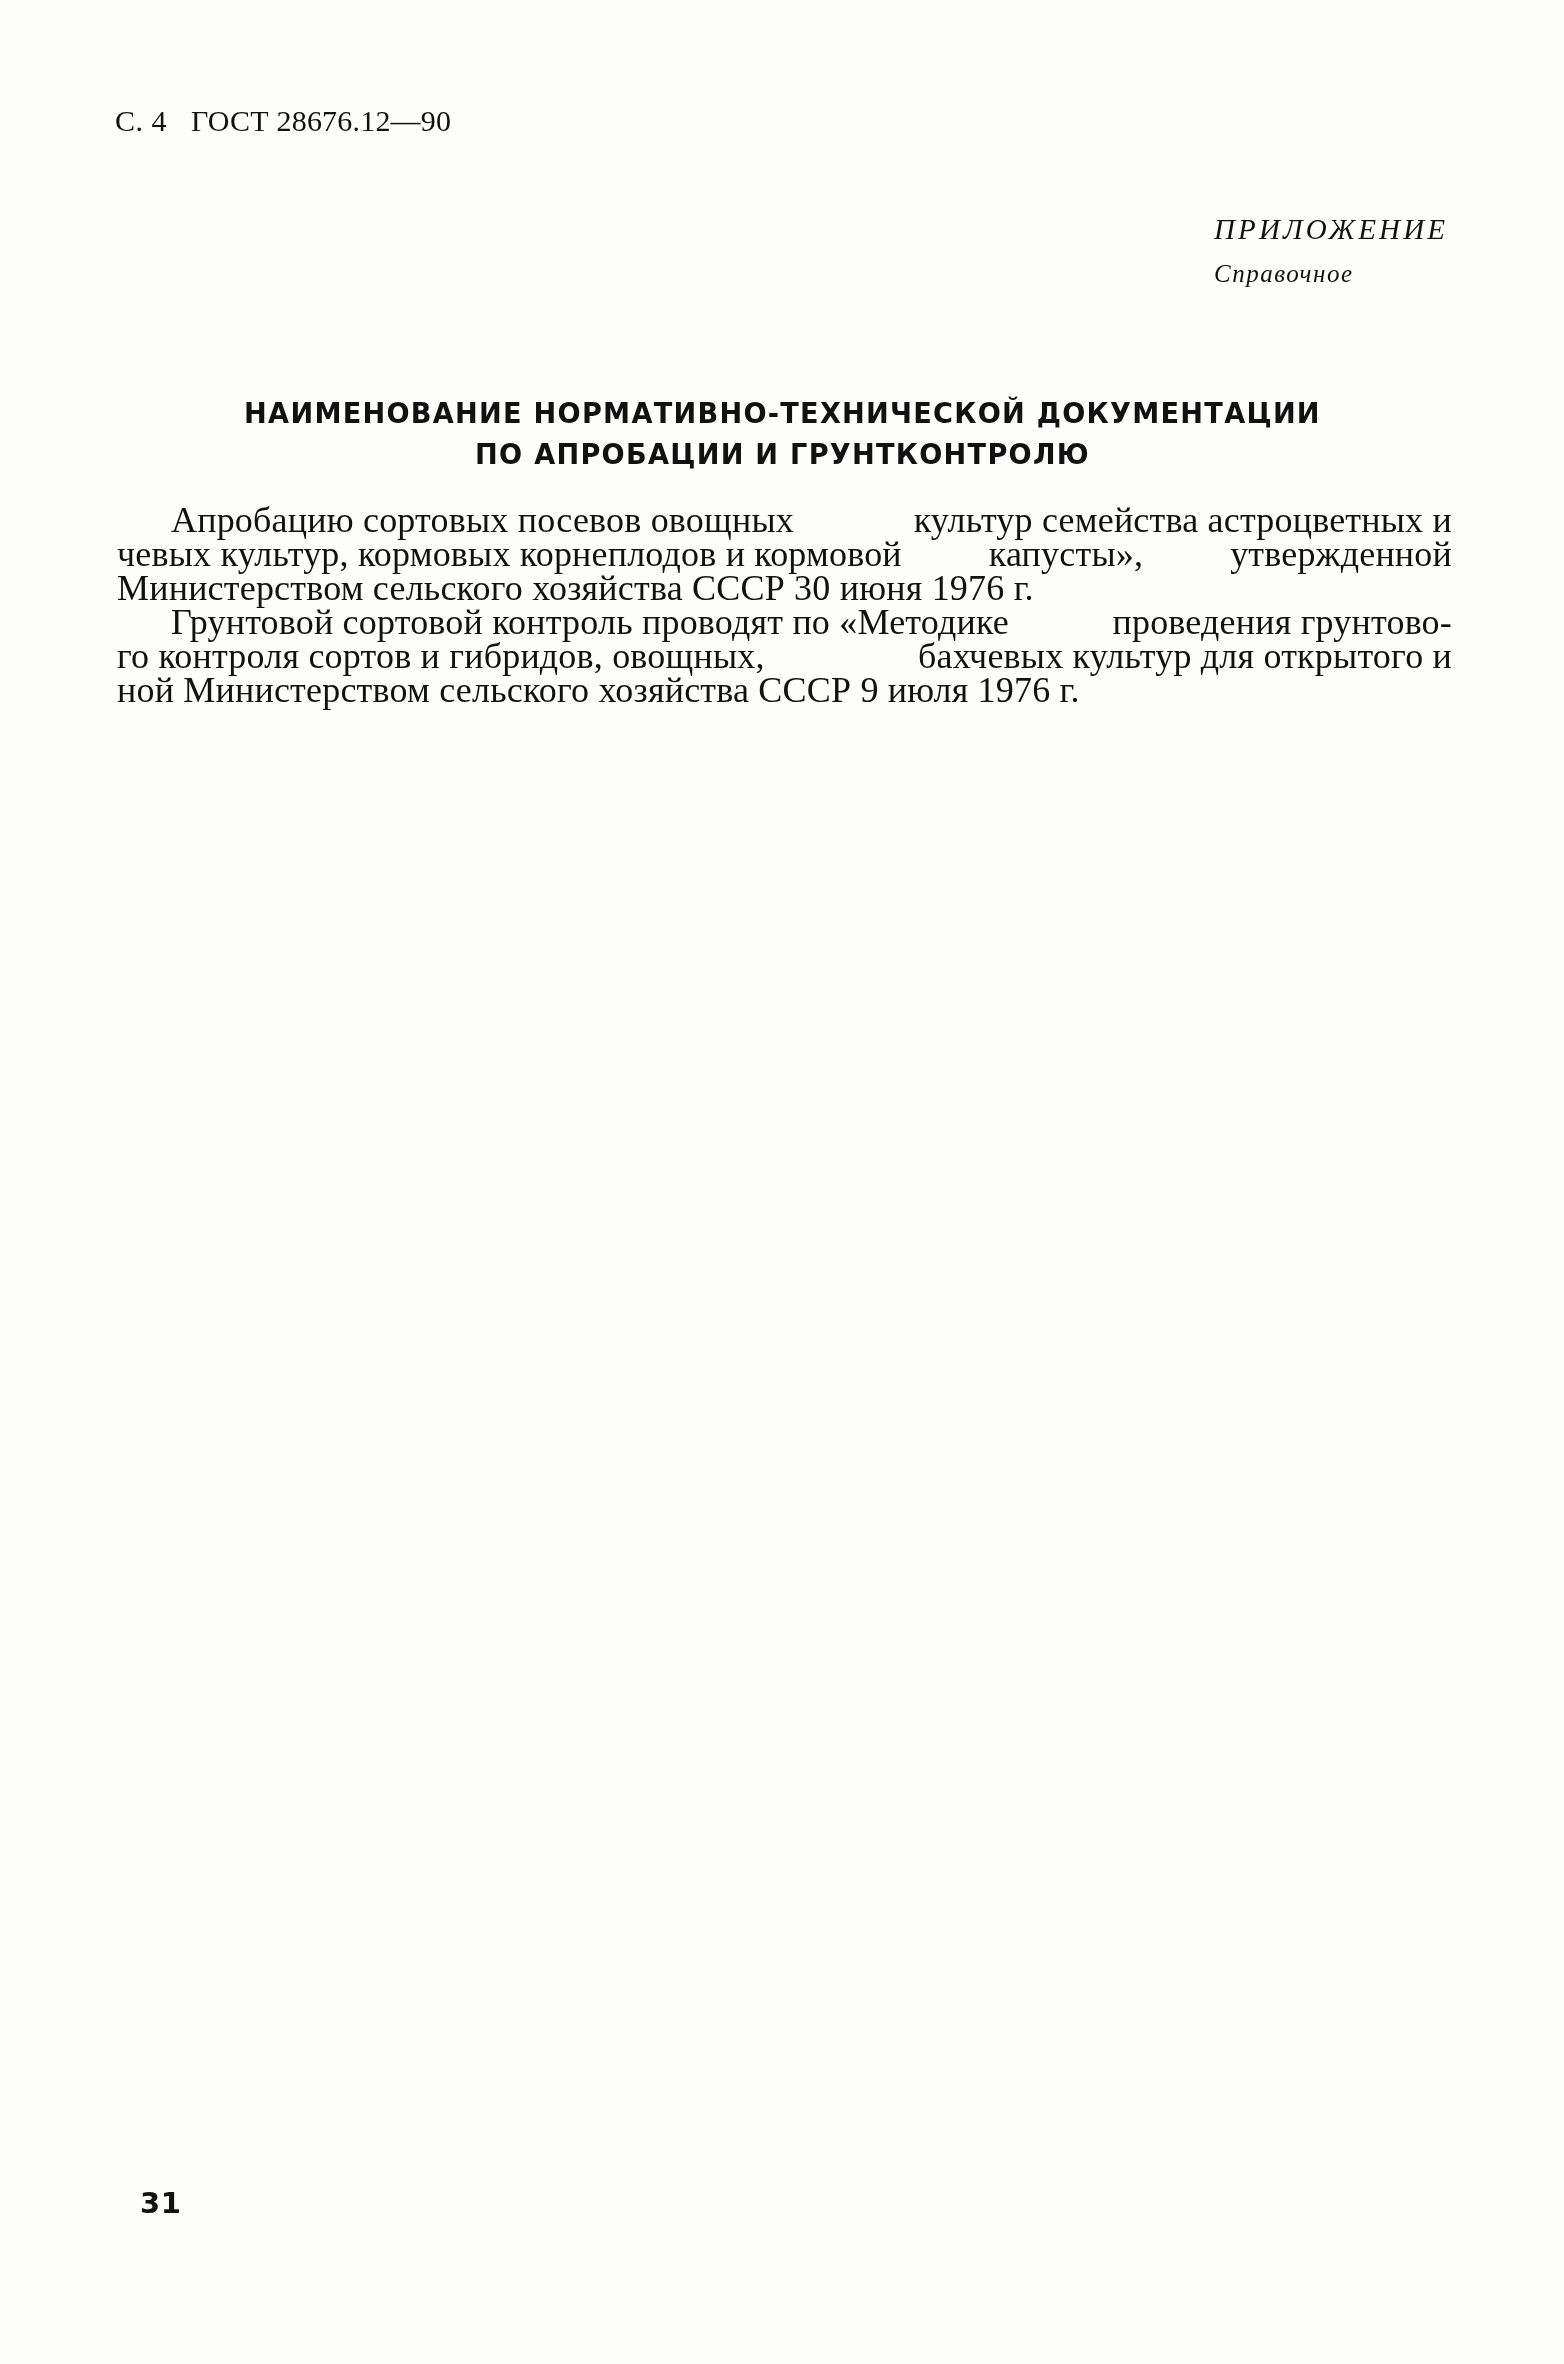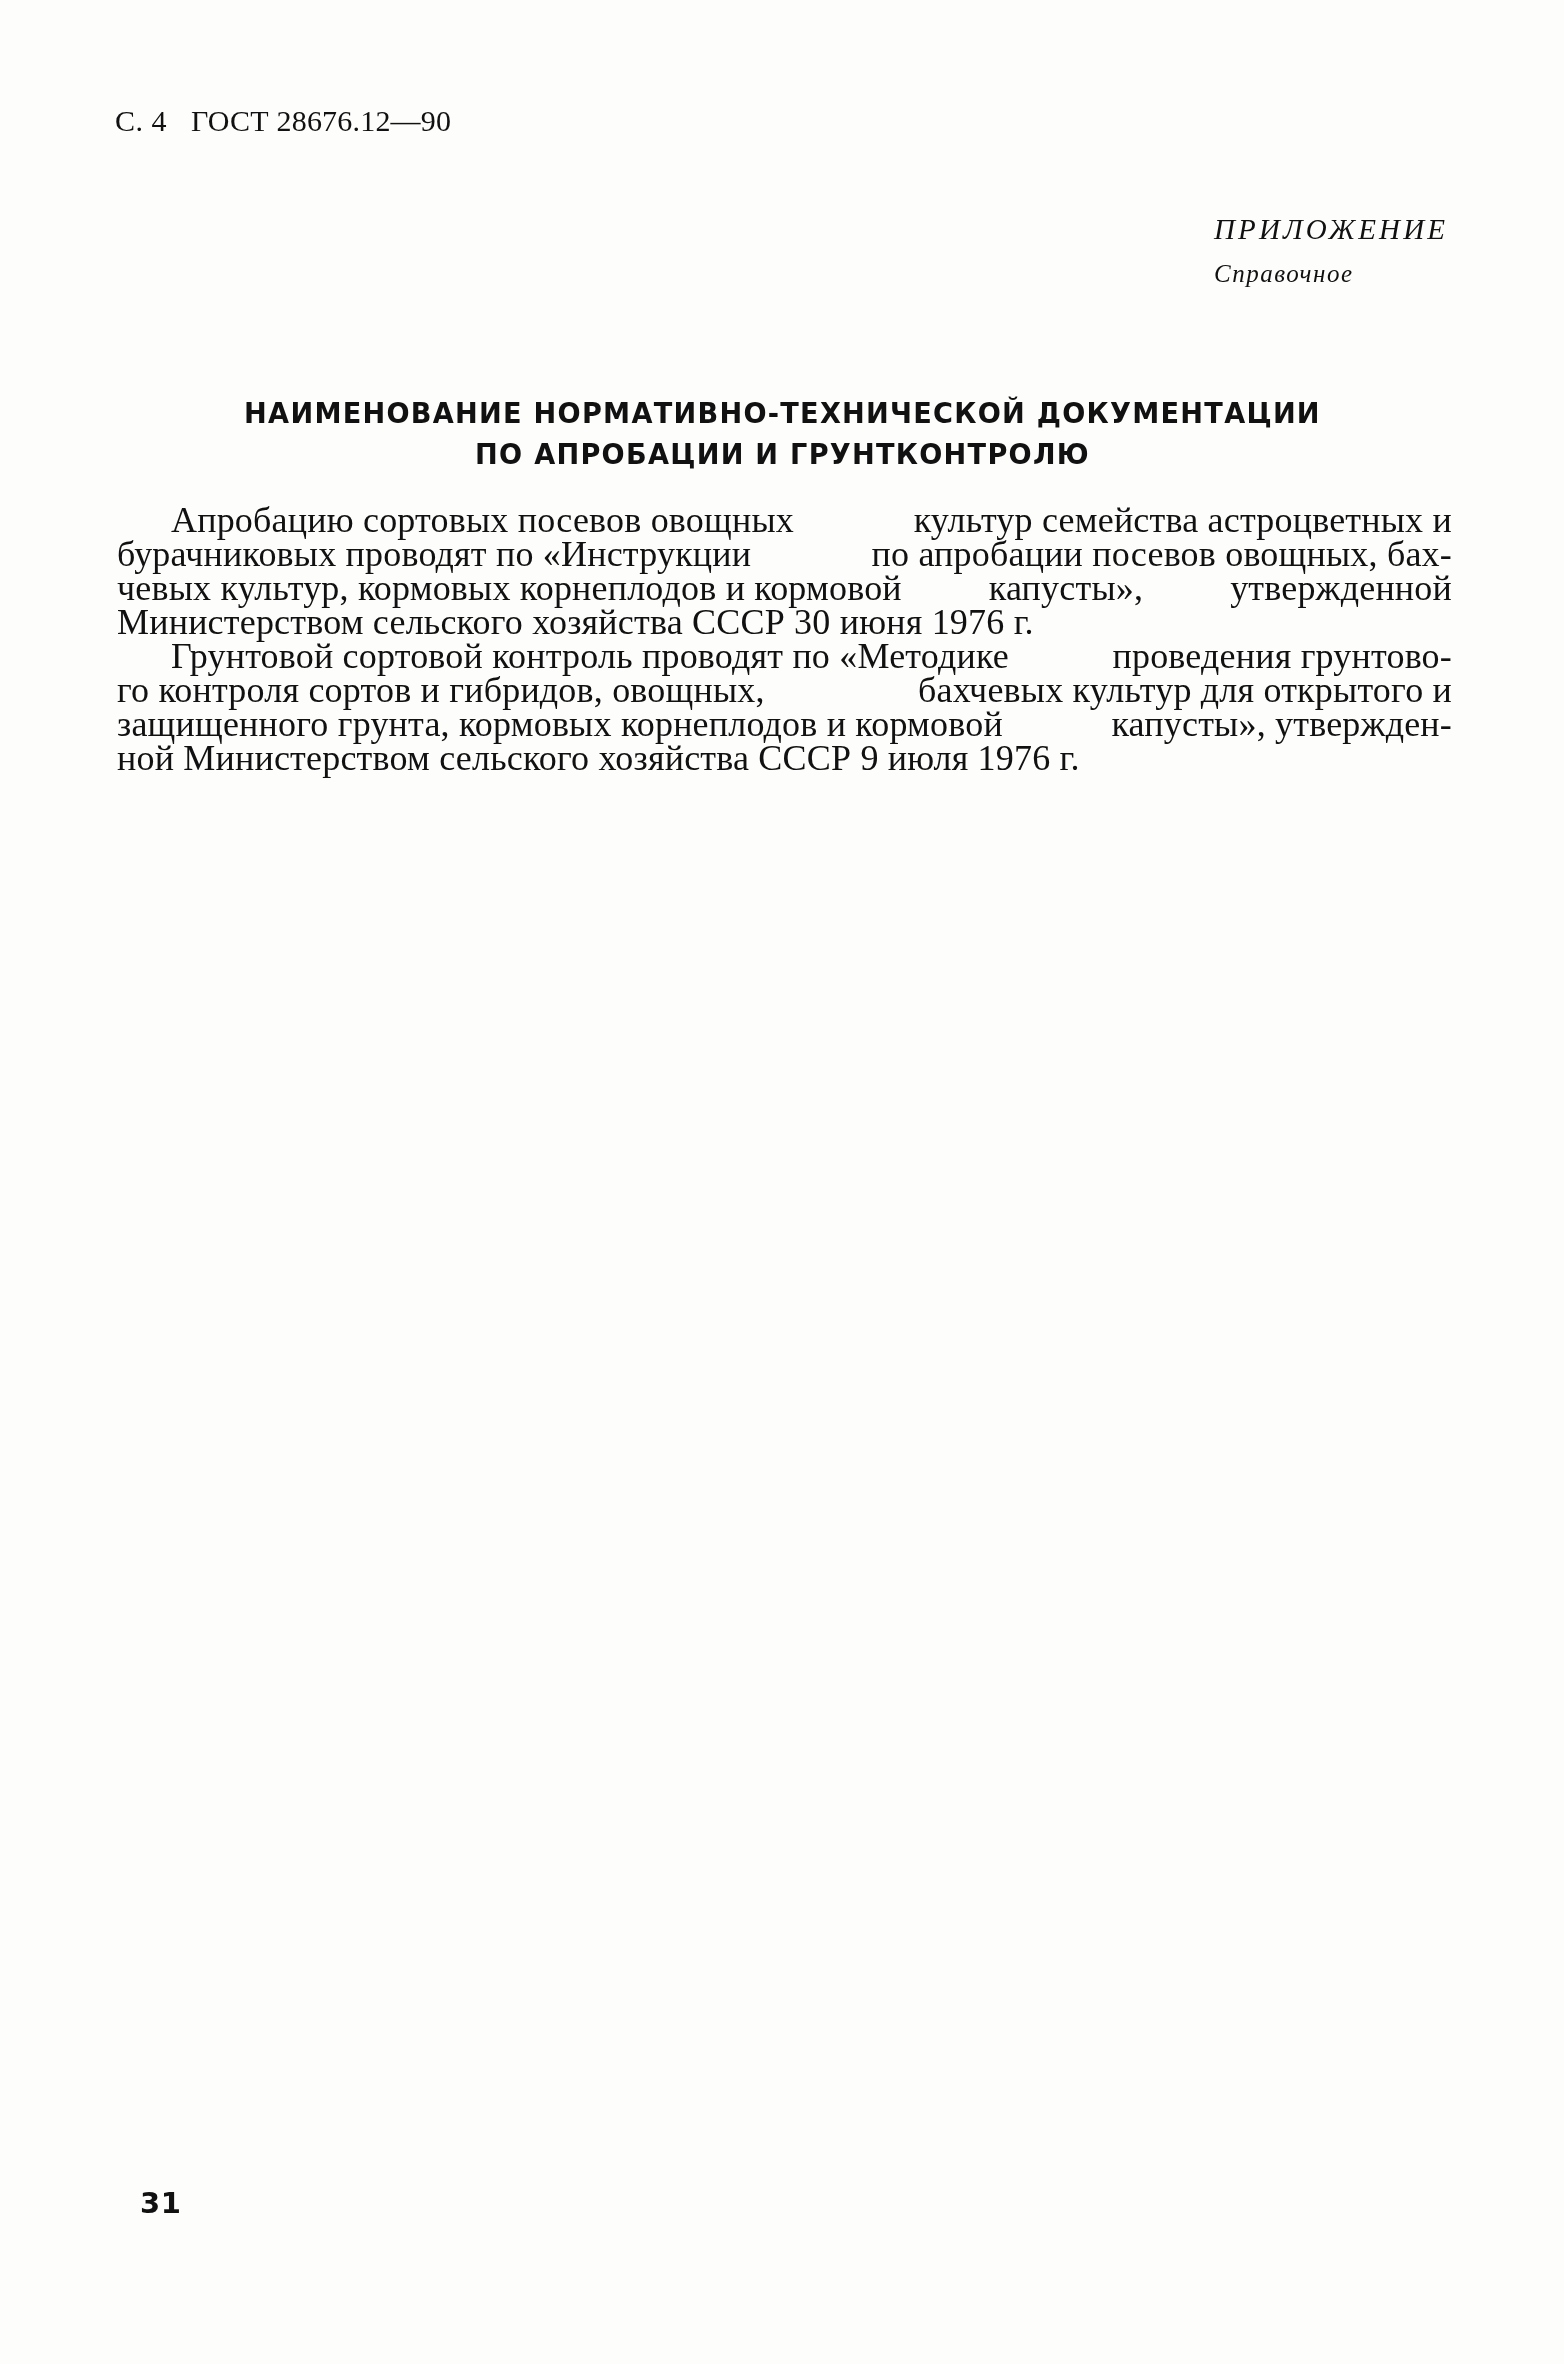--- a/index.html
+++ b/index.html
@@ -129,24 +129,20 @@
     <div class="line">ПО АПРОБАЦИИ И ГРУНТКОНТРОЛЮ</div>
   </div>
 
   <div class="body-block">
 
     <div class="para-line justified indent">
       <span>Апробацию сортовых посевов овощных</span>
       <span>культур семейства астроцветных и</span>
     </div>
 
-    <div class="para-line justified">
-      <span>бурачниковых проводят по «Инструкции</span>
-      <span>по апробации посевов овощных, бах-</span>
-    </div>
 
     <div class="para-line justified">
       <span>чевых культур, кормовых корнеплодов и кормовой</span>
       <span>капусты»,</span>
       <span>утвержденной</span>
     </div>
 
     <div class="para-line">Министерством сельского хозяйства СССР 30 июня 1976 г.</div>
 
     <div class="para-gap"></div>
@@ -154,24 +150,20 @@
     <div class="para-line justified indent">
       <span>Грунтовой сортовой контроль проводят по «Методике</span>
       <span>проведения грунтово-</span>
     </div>
 
     <div class="para-line justified">
       <span>го контроля сортов и гибридов, овощных,</span>
       <span>бахчевых культур для открытого и</span>
     </div>
 
-    <div class="para-line justified">
-      <span>защищенного грунта, кормовых корнеплодов и кормовой</span>
-      <span>капусты», утвержден-</span>
-    </div>
 
     <div class="para-line">ной Министерством сельского хозяйства СССР 9 июля 1976 г.</div>
 
   </div>
 
   <div class="folio">31</div>
 
 </div>
 
 

